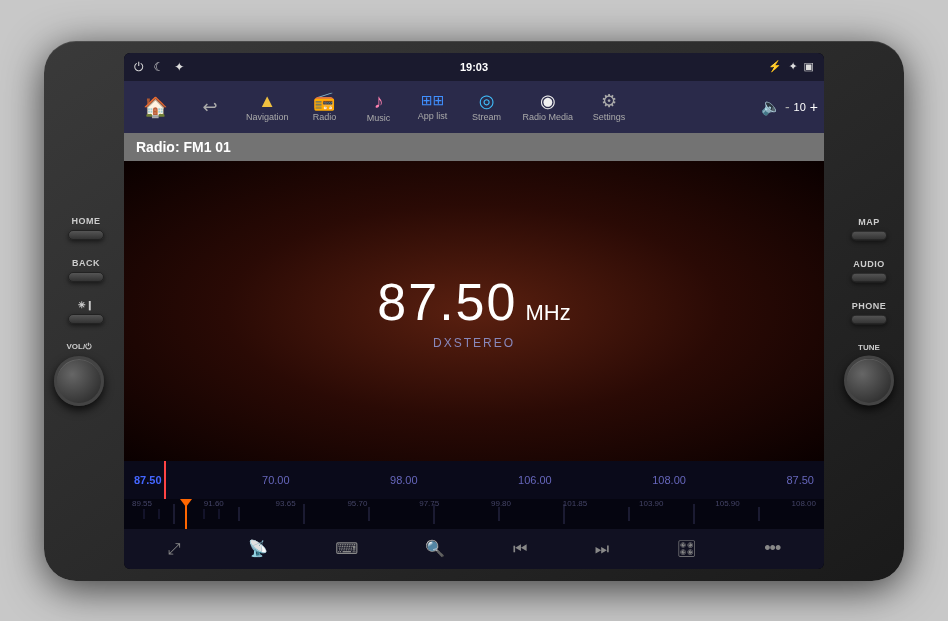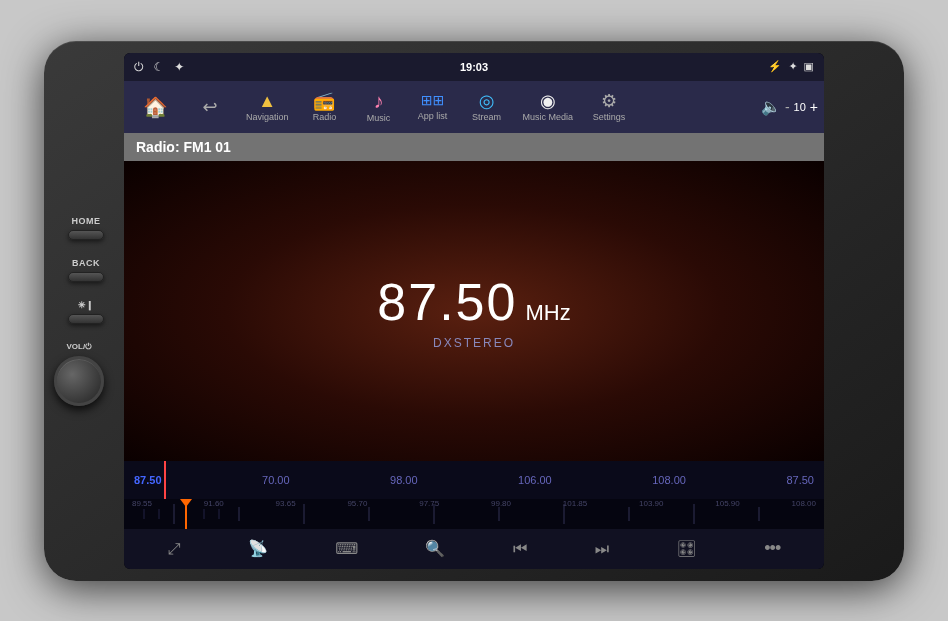--- a/index.html
+++ b/index.html
@@ -407,21 +407,21 @@
       <div class="nav-item">
         <span class="nav-icon nav-icon-applist" style="font-size:14px; line-height:1.2;">⊞⊞</span>
         <span class="nav-label">App list</span>
       </div>
       <div class="nav-item">
         <span class="nav-icon nav-icon-movie">◎</span>
         <span class="nav-label">Stream</span>
       </div>
       <div class="nav-item">
         <span class="nav-icon nav-icon-stream">◉</span>
-        <span class="nav-label">Music Media</span>
+        <span class="nav-label">Radio Media</span>
       </div>
       <div class="nav-item">
         <span class="nav-icon nav-icon-settings">⚙</span>
         <span class="nav-label">Settings</span>
       </div>
 
       <div class="volume-end">
         <span class="vol-speaker">🔈</span>
         <span class="vol-minus">-</span>
         <span class="vol-num">10</span>
@@ -499,14 +499,32 @@
       <span class="tool-btn" title="Keyboard">⌨</span>
       <span class="tool-btn" title="Search">🔍</span>
       <span class="tool-btn" title="Previous">⏮</span>
       <span class="tool-btn" title="Next">⏭</span>
       <span class="tool-btn" title="Equalizer">🎛</span>
       <span class="tool-btn" title="More" style="font-size:18px;letter-spacing:-1px;">•••</span>
     </div>
 
   </div>
 
+  <div class="side-buttons-right">
+    <div class="side-btn-group">
+      <span class="side-btn-label">MAP</span>
+      <div class="side-btn"></div>
+    </div>
+    <div class="side-btn-group">
+      <span class="side-btn-label">AUDIO</span>
+      <div class="side-btn"></div>
+    </div>
+    <div class="side-btn-group">
+      <span class="side-btn-label">PHONE</span>
+      <div class="side-btn"></div>
+    </div>
+    <div class="tune-knob-group">
+      <span class="tune-label">TUNE</span>
+      <div class="knob"></div>
+    </div>
+  </div>
 
 </div>
 
 </body></html>

